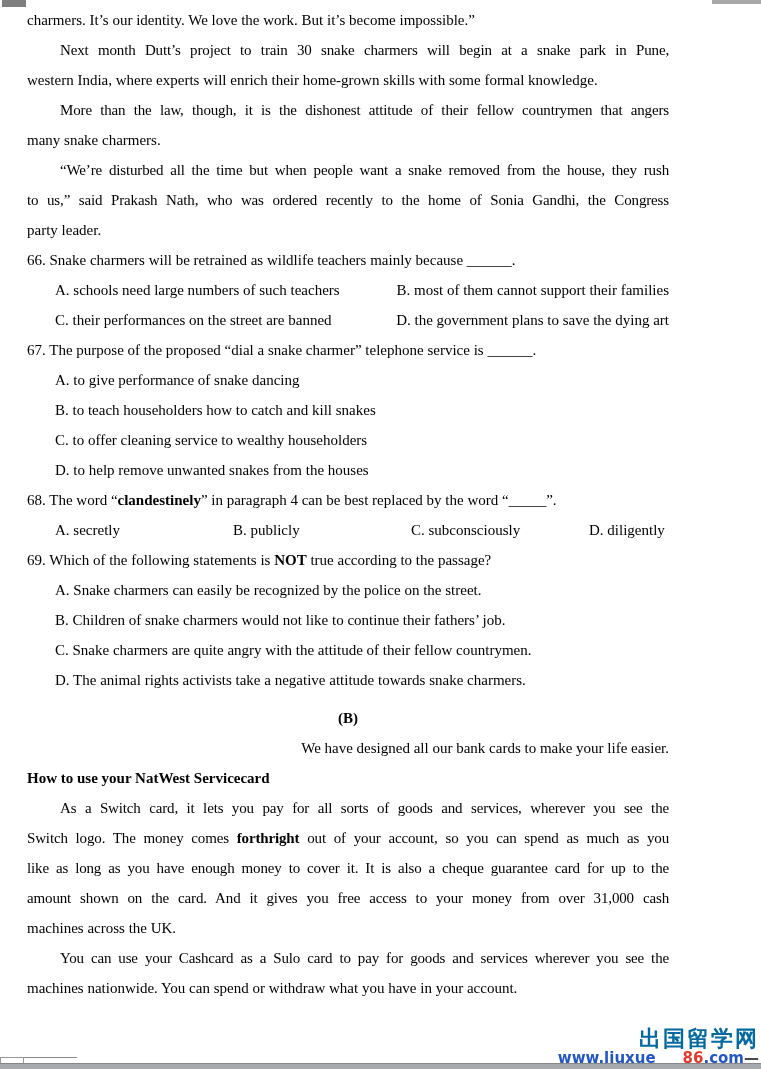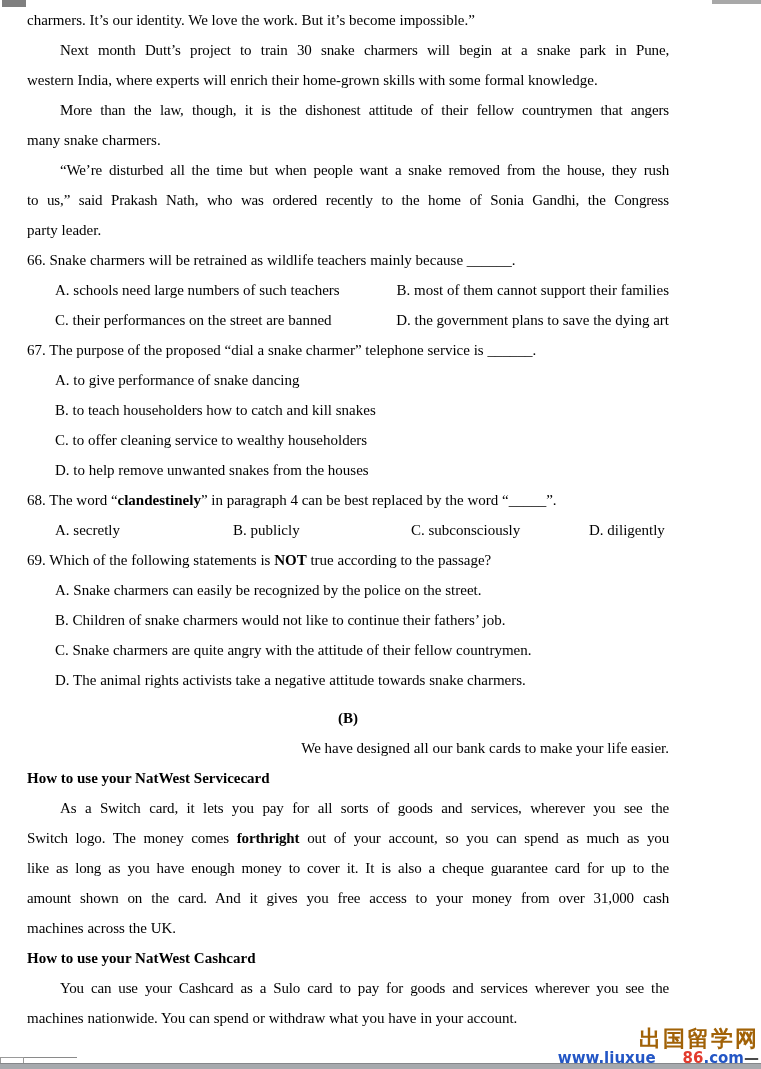--- a/index.html
+++ b/index.html
@@ -31,21 +31,21 @@
   
   .art-tl{position:absolute;left:2px;top:0;width:24px;height:7px;background:#7f7f7f;}
   .art-tr{position:absolute;left:712px;top:0;width:49px;height:4px;background:#a8a8a8;}
   .bottom-line{position:absolute;left:0;top:1057px;width:77px;height:1px;background:#8a8a8a;}
   .scroll-thumb{position:absolute;left:0;top:1057px;width:24px;height:7px;background:#ffffff;border:1px solid #9a9a9a;box-sizing:border-box;}
   .bottom-bar{position:absolute;left:0;top:1063px;width:761px;height:6px;background:#a6a9ad;border-top:1px solid #85878a;box-sizing:border-box;}
   
   .watermark{position:absolute;right:2px;bottom:3px;text-align:right;z-index:5;}
   .wm-name{
     font-family:Liberation Sans, sans-serif;
-    font-weight:bold;font-size:22px;line-height:23px;color:#a16207;letter-spacing:2px;
+    font-weight:bold;font-size:22px;line-height:23px;color:#0369a1;letter-spacing:2px;
   }
   .wm-url{
     font-family:"DejaVu Sans","Liberation Sans",sans-serif;
     font-weight:bold;font-size:15px;line-height:16px;color:#2356c5;
   }
   .wm-red{color:#e23b2e;margin-left:27px;}
   .wm-dash{color:#4a4a4a;}
 </style>
 </head>
 <body>
@@ -89,21 +89,20 @@
     <div class="line opt"><span>C. Snake charmers are quite angry with the attitude of their fellow countrymen.</span></div>
     <div class="line opt"><span>D. The animal rights activists take a negative attitude towards snake charmers.</span></div>
     <div class="line ctr gap"><span class="b">(B)</span></div>
     <div class="line ind"><span>We have designed all our bank cards to make your life easier.</span></div>
     <div class="line bold"><span class="b">How to use your NatWest Servicecard</span></div>
     <div class="line ind jus"><span>As a Switch card, it lets you pay for all sorts of goods and services, wherever you see the</span></div>
     <div class="line jus"><span>Switch logo. The money comes </span><span class="b">forthright</span><span> out of your account, so you can spend as much as you</span></div>
     <div class="line jus"><span>like as long as you have enough money to cover it. It is also a cheque guarantee card for up to the</span></div>
     <div class="line jus"><span>amount shown on the card. And it gives you free access to your money from over 31,000 cash</span></div>
     <div class="line"><span>machines across the UK.</span></div>
-    <div class="line bold"><span class="b">How to use your NatWest Cashcard</span></div>
     <div class="line ind jus"><span>You can use your Cashcard as a Sulo card to pay for goods and services wherever you see the</span></div>
     <div class="line"><span>machines nationwide. You can spend or withdraw what you have in your account.</span></div>
   </div>
 
 <div class="watermark">
   <div class="wm-name">出国留学网</div>
   <div class="wm-url"><span>www.liuxue</span><span class="wm-red">86</span><span>.com</span><span class="wm-dash">—</span></div>
 </div>
 
 <div class="bottom-line"></div>

